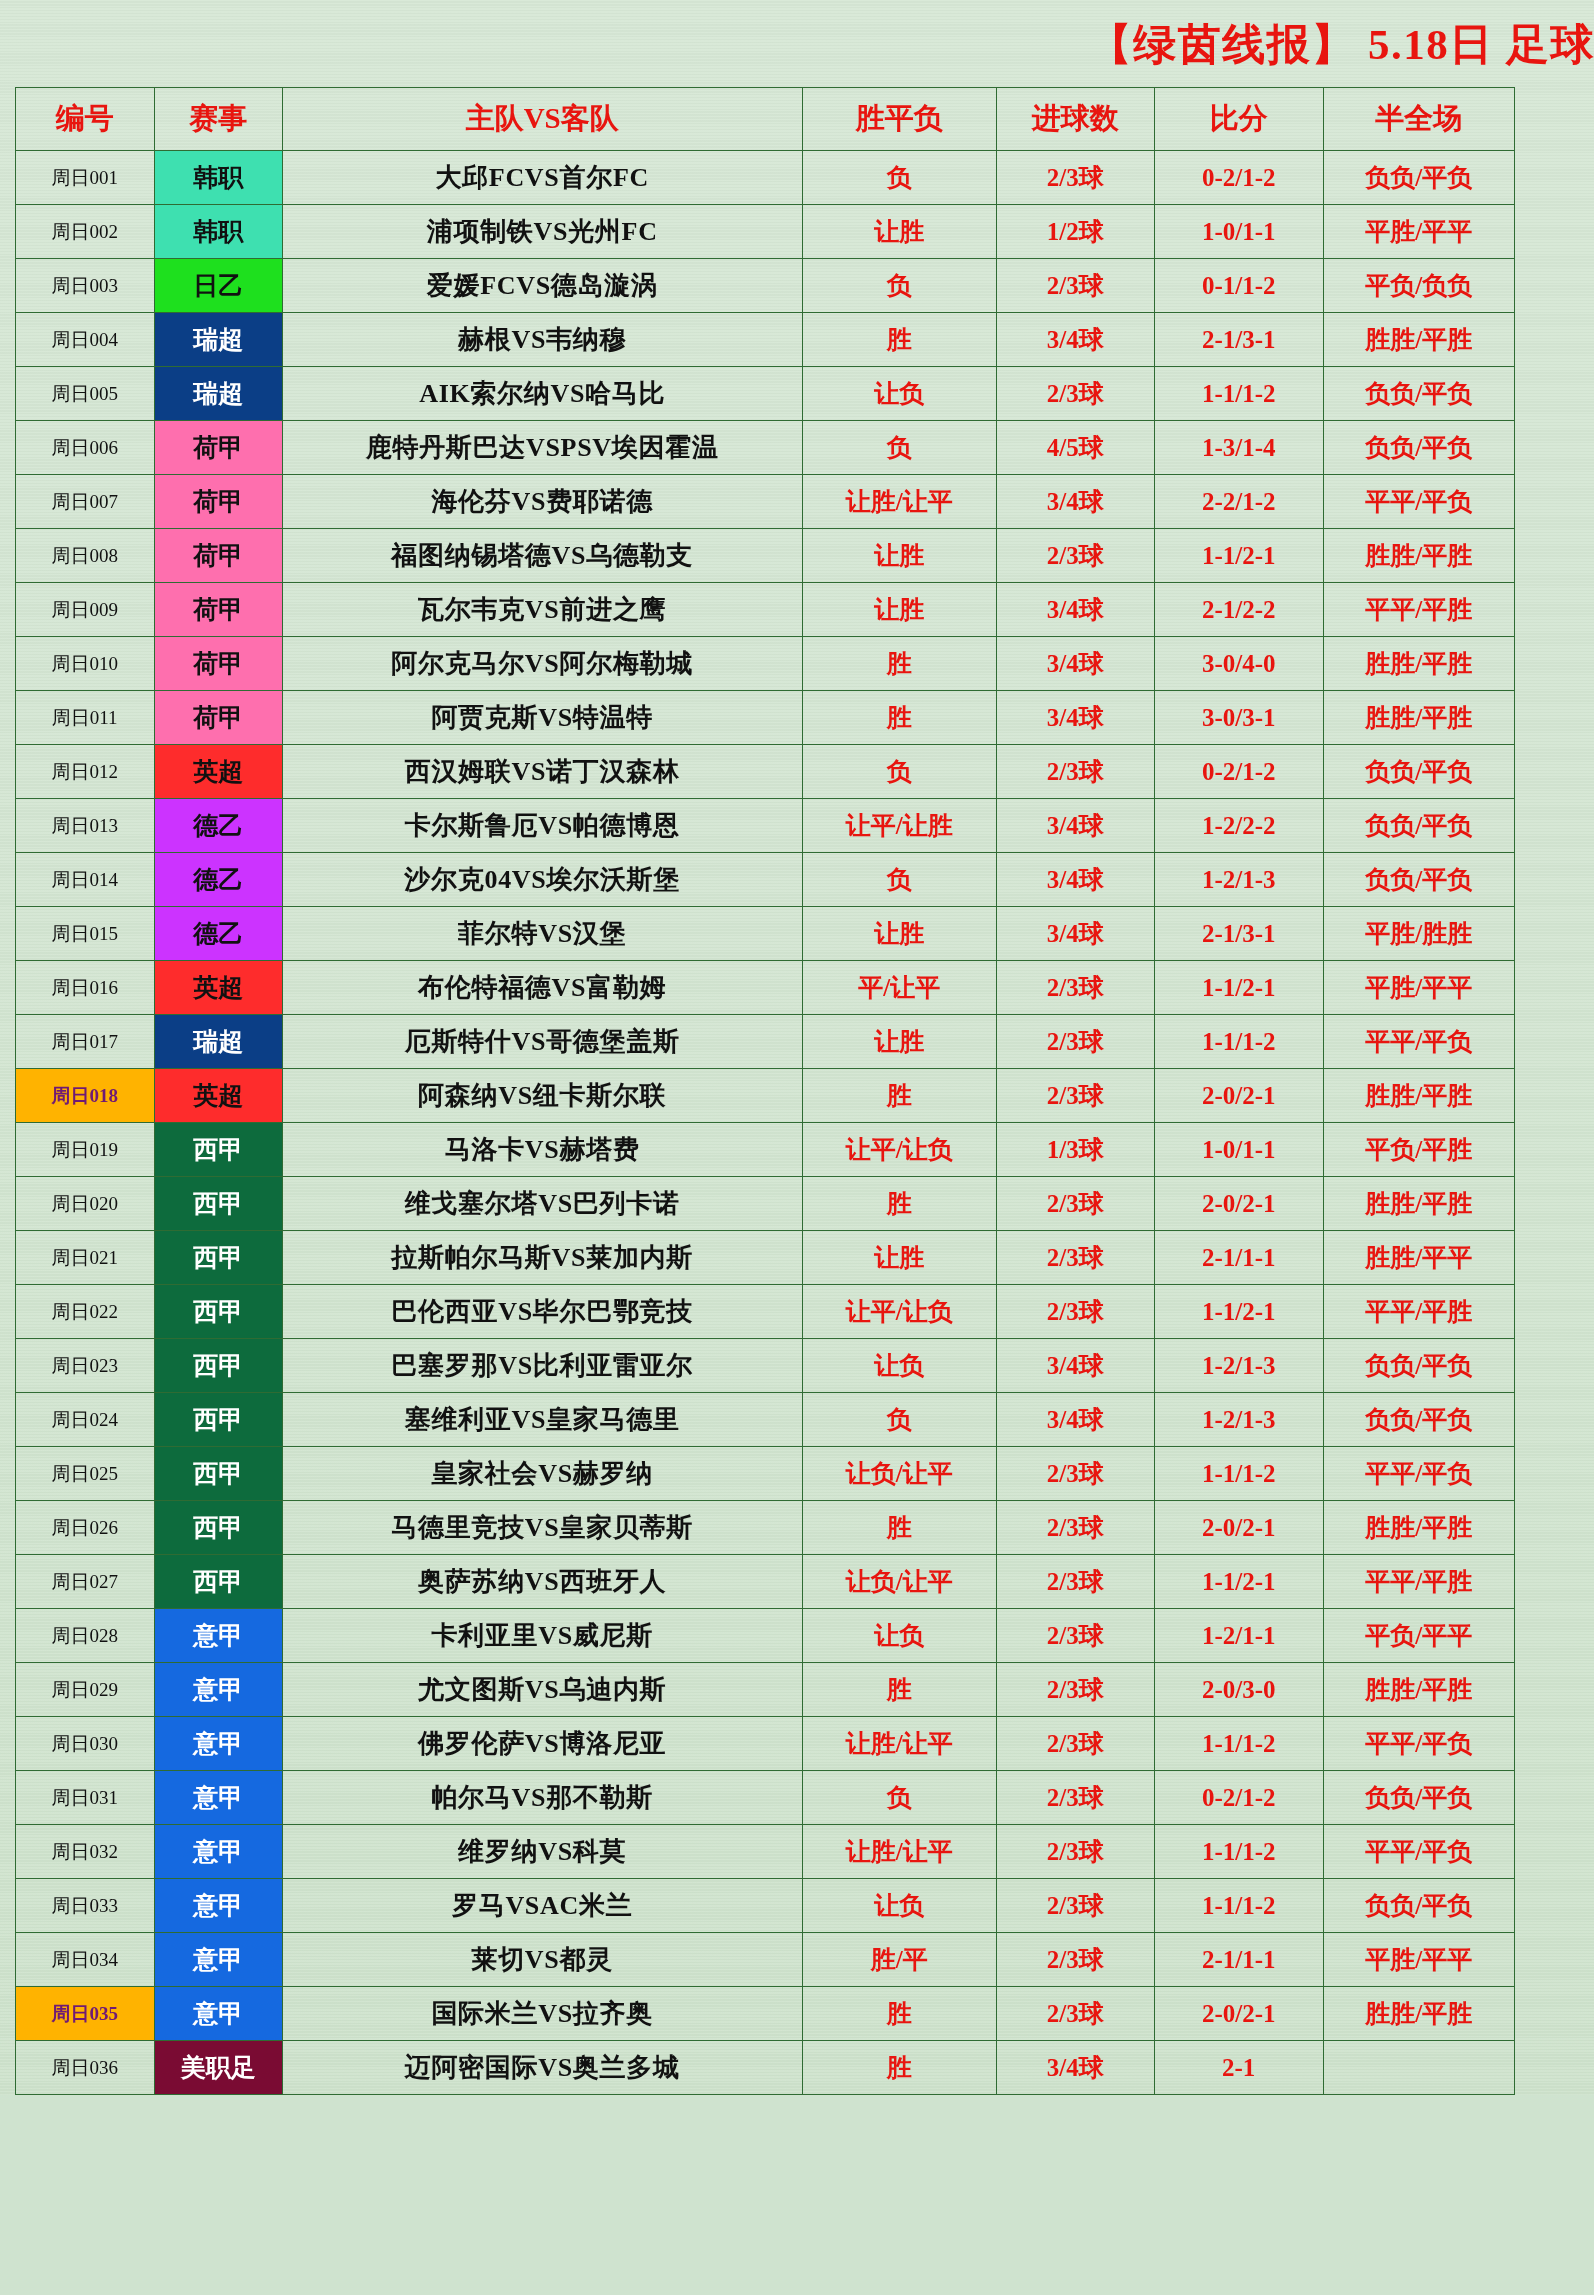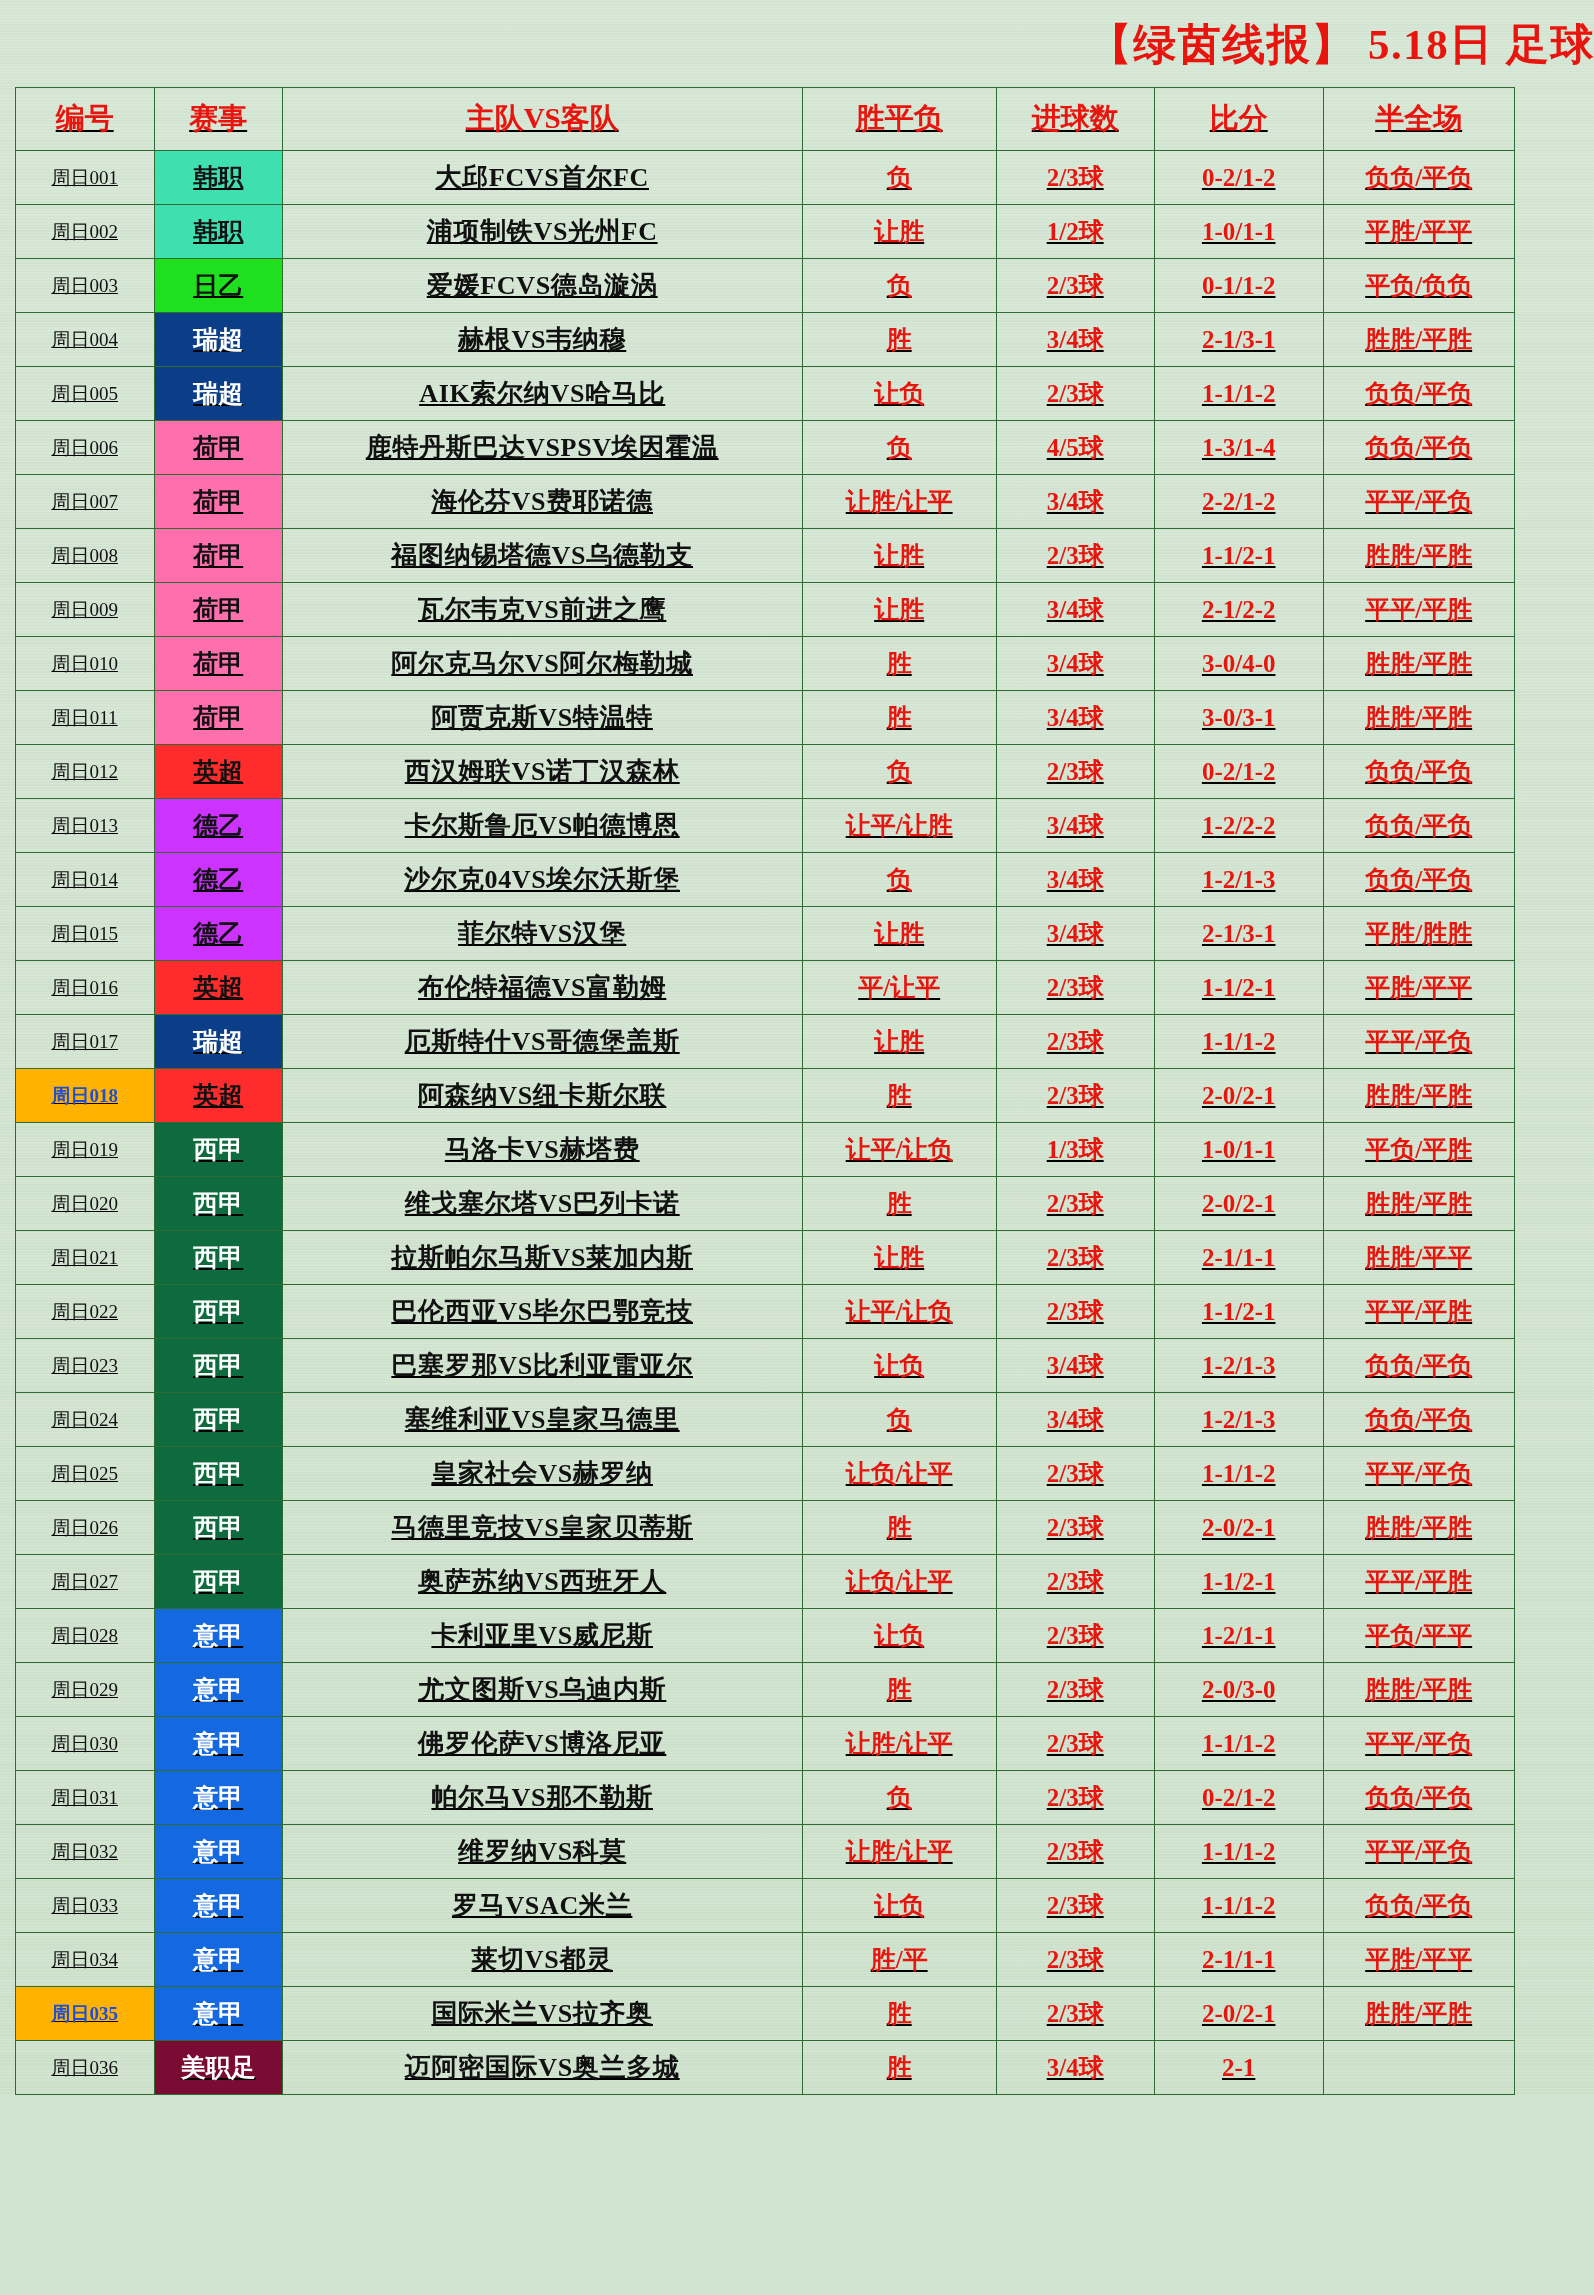--- a/index.html
+++ b/index.html
@@ -22,21 +22,20 @@
     font-weight:bold;
     color:#e8150f;
     letter-spacing:1.5px;
     padding:16px 0 13px 0;
   }
   table{
     border-collapse:collapse;
     width:1376px;
     margin:0 14.7px 0 14.7px;
     table-layout:fixed;
-    text-decoration:underline;
   }
   col.c0{width:139px;}
   col.c1{width:128px;}
   col.c2{width:520px;}
   col.c3{width:194px;}
   col.c4{width:158px;}
   col.c5{width:169px;}
   col.c6{width:191px;}
   th,td{
     border:1.5px solid #2f6b33;
@@ -47,21 +46,21 @@
     color:#e8150f;
     padding:0;
   }
   thead th{
     font-size:29px;
     font-weight:bold;
     height:62px;
     background:transparent;
   }
   td.idx{color:#111;font-size:19px;}
-  td.idx.hl{background:#ffb300;color:#1d4ed8;font-weight:bold;margin-top:14px;}
+  td.idx.hl{background:#ffb300;color:#701a75;font-weight:bold;margin-top:14px;}
   td.league{
     font-size:25px;
     font-weight:bold;
     color:#111;
   }
   td.teams{
     font-size:26px;
     color:#111;
     font-weight:bold;
     letter-spacing:0.7px;

